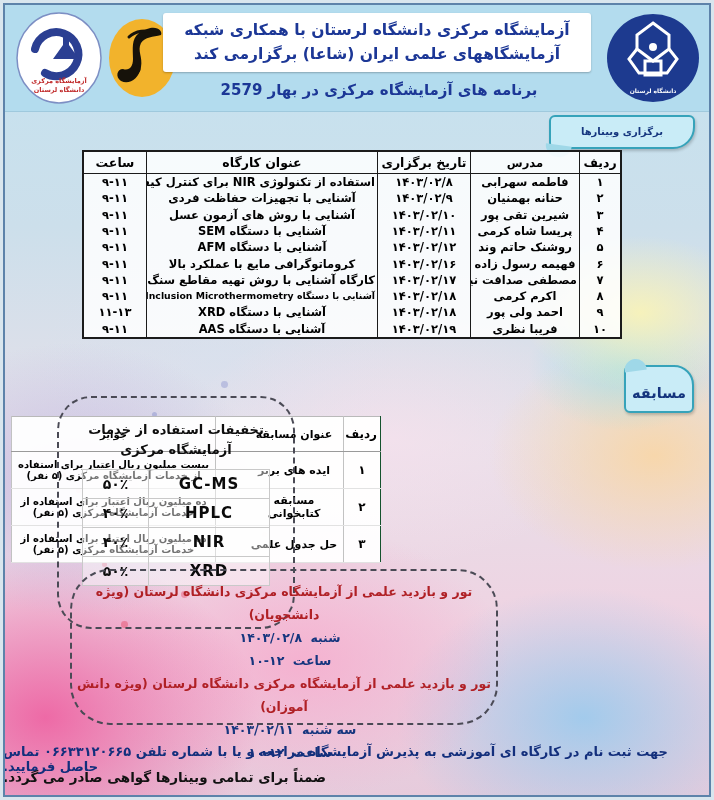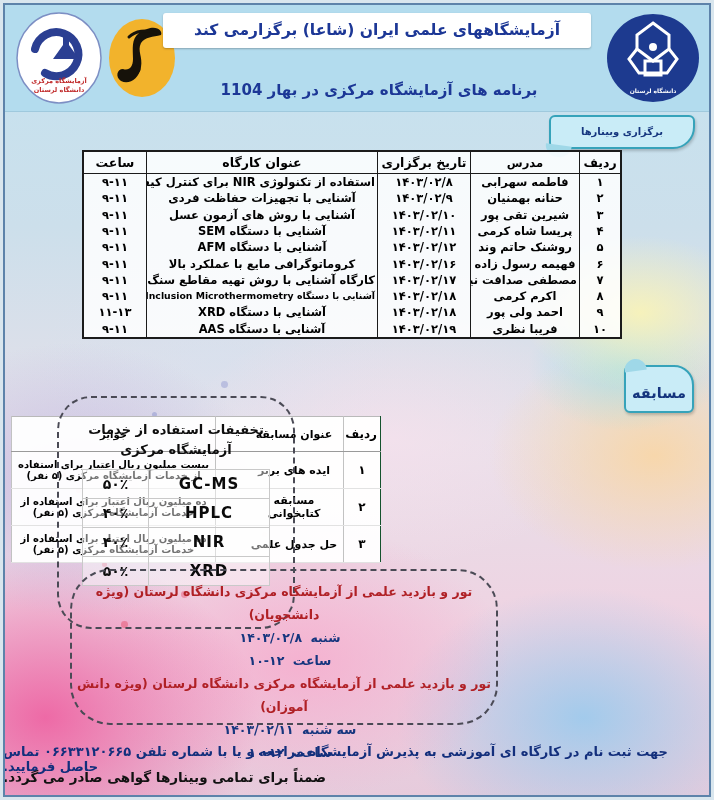--- a/index.html
+++ b/index.html
@@ -136,23 +136,24 @@
     </svg>
 
     <svg class="shaa-logo" viewBox="0 0 70 82">
       <ellipse cx="35" cy="41" rx="33" ry="39" fill="#f2b32c"></ellipse>
       <path d="M40 12 c10 -4 16 2 14 6 c-8 2 -16 2 -20 8 c-4 8 2 14 0 24 c-2 12 -12 18 -20 14 c-6 -4 -4 -12 2 -12 c6 2 10 -2 10 -10 c0 -10 -2 -20 6 -26 z" fill="#16120a"></path>
       <circle cx="30" cy="52" r="3.5" fill="#16120a"></circle>
       <path d="M22 20 c6 -6 18 -8 26 -4" fill="none" stroke="#16120a" stroke-width="3" stroke-linecap="round"></path>
     </svg>
 
     <div class="title-box">
+      <div>آزمایشگاه مرکزی دانشگاه لرستان با همکاری شبکه</div>
       <div>آزمایشگاههای علمی ایران (شاعا) برگزارمی کند</div>
     </div>
-    <div class="header-subtitle">برنامه های آزمایشگاه مرکزی در بهار 1104</div>
+    <div class="header-subtitle">برنامه های آزمایشگاه مرکزی در بهار 2579</div>
   </div>
 
   <div class="ribbon ribbon-webinars">برگزاری وبینارها</div>
 
   <table class="webinar-table">
     <thead>
       <tr>
         <th class="col-num">ردیف</th>
         <th class="col-instructor">مدرس</th>
         <th class="col-date">تاریخ برگزاری</th>

